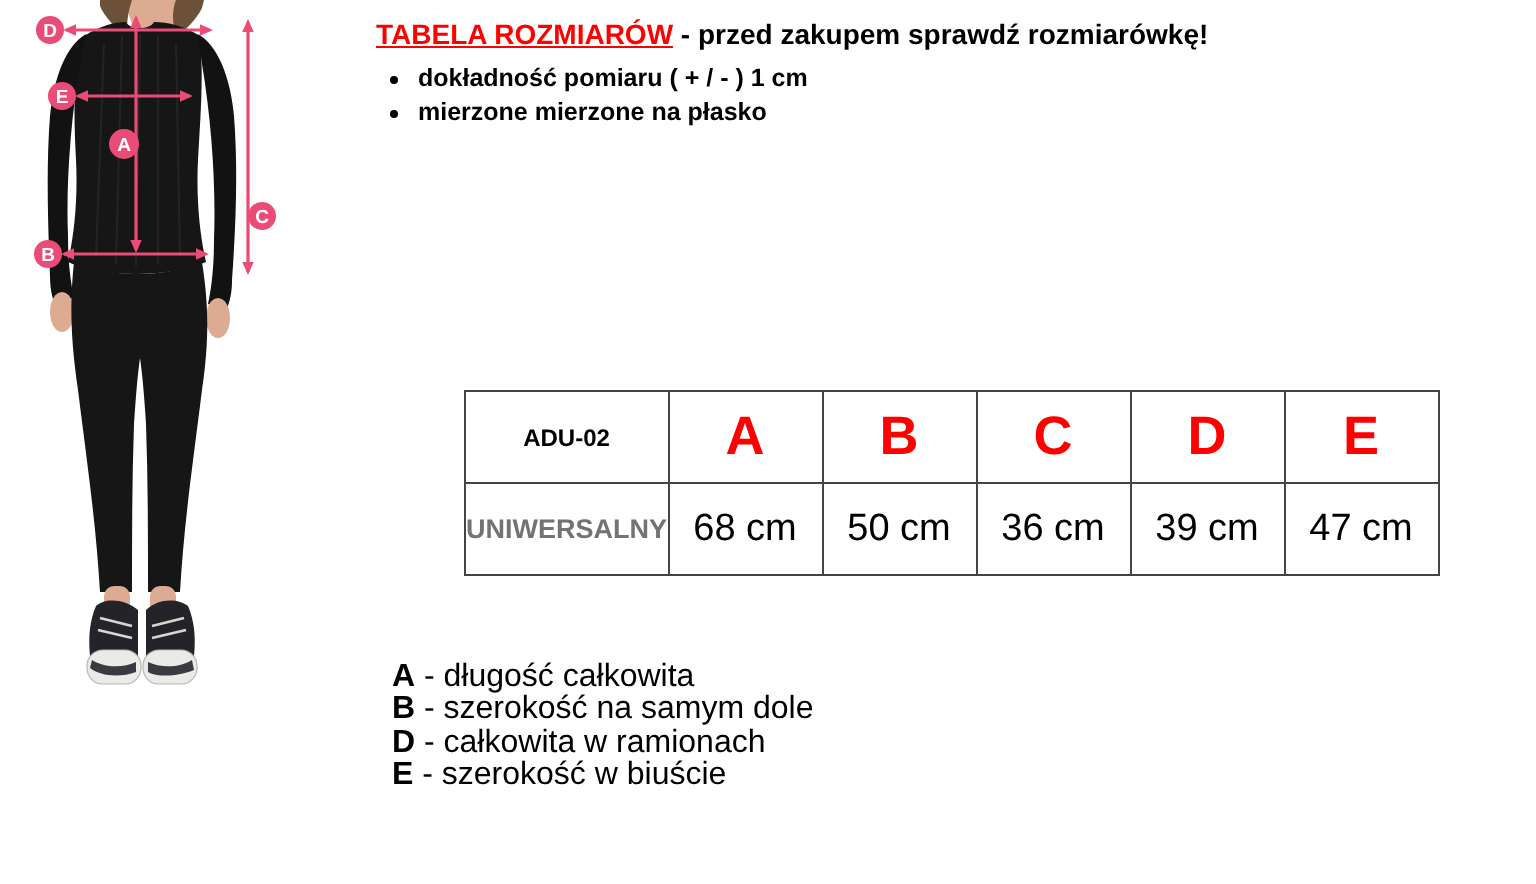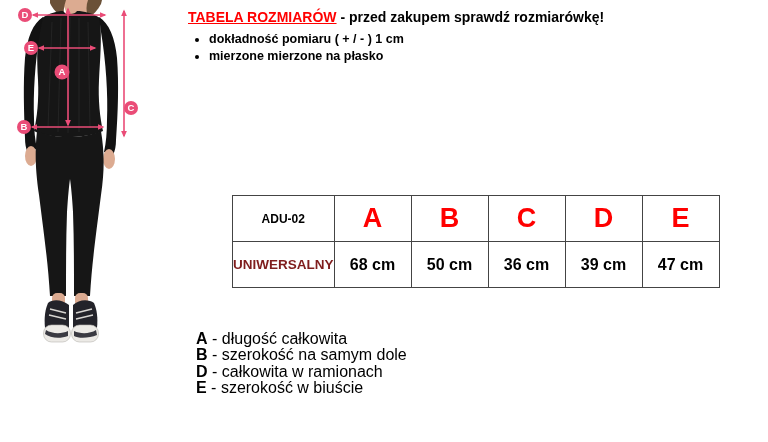--- a/index.html
+++ b/index.html
@@ -37,22 +37,22 @@
   .bullets li { margin-bottom: 3px; }
 
   
   .size-table { position: absolute; left: 232px; top: 147px;
                 border-collapse: collapse; table-layout: fixed; margin-top: 48px; }
   .size-table td { border: 1px solid #444444; text-align: center;
                    vertical-align: middle; height: 45px; background: #fff;
                    padding: 0; }
   .cell-code   { font-size: 12px;  font-weight: bold; }
   .cell-letter { font-size: 27px;  font-weight: bold; color: #ff0000; }
-  .cell-size   { font-size: 13.5px; font-weight: bold; color: #7f1d1d; }
-  .cell-value  { font-size: 16px; font-weight: bold; }
+  .cell-size   { font-size: 13.5px; font-weight: bold; color: #737373; }
+  .cell-value  { font-size: 19px; font-weight: normal; }
 
   
   .legend { position: absolute; left: 196px; top: 331px;
             font-size: 16px; line-height: 16.4px; }
   .legend .ltr { font-weight: bold; }
 </style>
 </head>
 <body>
 
 <div class="page">

